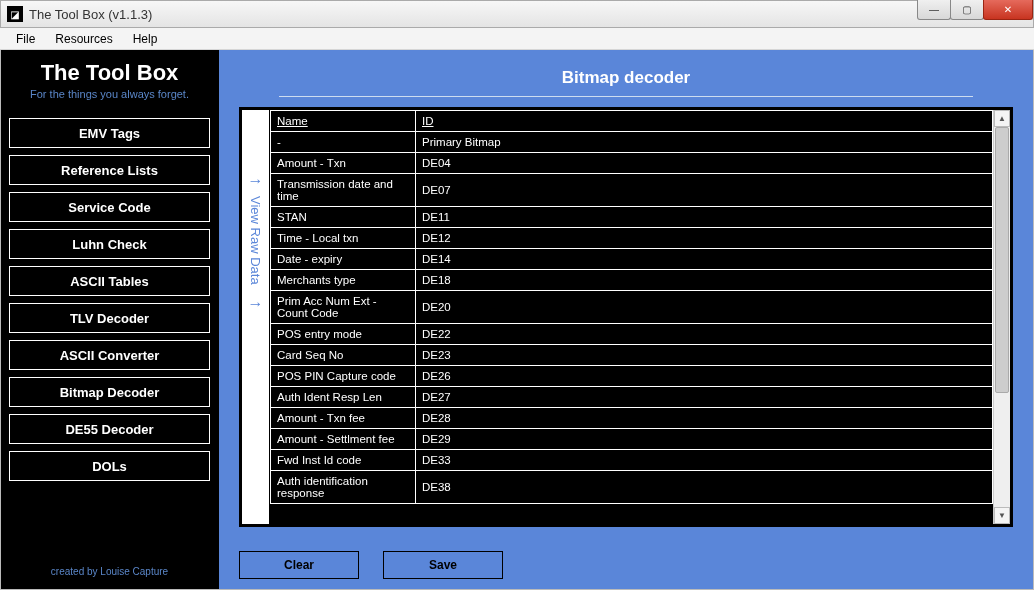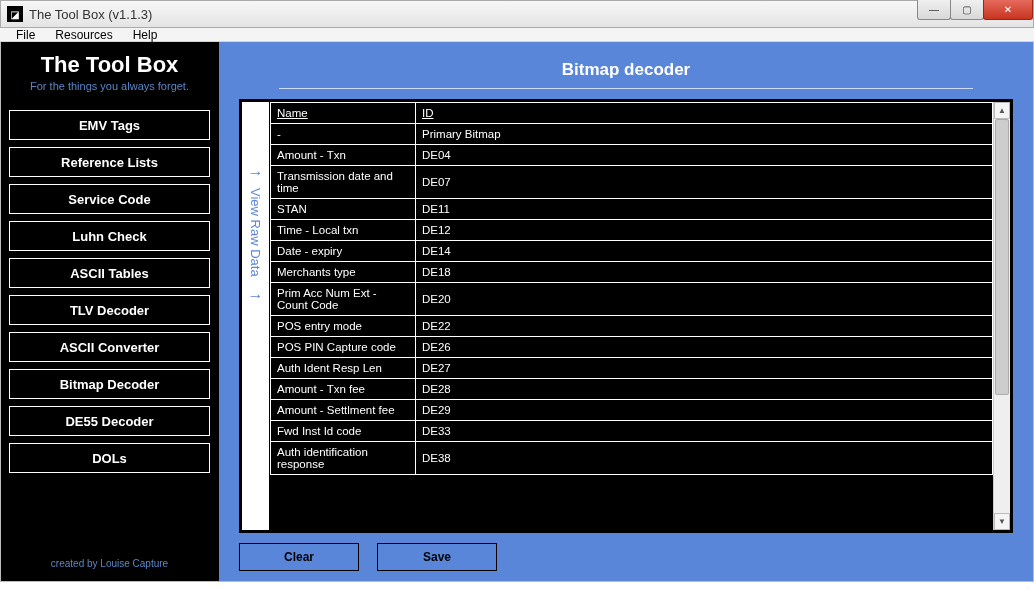--- a/index.html
+++ b/index.html
@@ -30,21 +30,21 @@
     width: 34px; height: 20px;
     background: linear-gradient(to bottom,#f0f0f0,#d8d8d8);
     border: 1px solid #888; border-top:none;
     display:flex;align-items:center;justify-content:center;
     font-size:10px;color:#333;
     border-radius:0 0 3px 3px;
     margin-left:-1px;
   }
   .winbtn.close { width: 50px; background: linear-gradient(to bottom,#e56a5c,#c83420); color:#fff; border-color:#9b2412;}
   .menubar {
-    height: 14px;
+    height: 22px;
     background: #f4f4f4;
     border-bottom: 1px solid #d6d6d6;
     display: flex;
     align-items: center;
     padding-left: 8px;
     gap: 4px;
   }
   .menubar span { padding: 2px 8px; cursor: default; }
   .app {
     display: flex;
@@ -102,21 +102,21 @@
   .tablewrap { flex:1; overflow:hidden; position:relative; }
   table { width: calc(100% - 17px); border-collapse: collapse; color:#fff; }
   th,td { border:1px solid #fff; padding:4px 6px; font-size:11.5px; text-align:left; }
   th { text-decoration: underline; font-weight:normal;}
   .namecol { width:145px; }
   .scrollbar { position:absolute; right:0; top:0; bottom:0; width:17px; background:#efefef; border-left:1px solid #ccc;}
   .scrollbar .btn { height:17px; background:#f4f4f4;border:1px solid #bbb;display:flex;align-items:center;justify-content:center;font-size:8px;color:#555;}
   .scrollbar .track { position:absolute; top:17px; bottom:17px; left:0;right:0; background:#efefef;}
   .scrollbar .thumb { position:absolute; left:1px;right:1px; top:0; height:70%; background:#cdcdcd;border:1px solid #aaa;border-radius:2px;}
   .scrollbar .btn.bot { position:absolute; bottom:0; left:0;right:0;}
-  .footer-btns { display:flex; gap:18px; margin-top:10px;}
+  .footer-btns { display:flex; gap:24px; margin-top:24px;}
   .fbtn {
     width:120px; height:28px;
     background:#5a86d9; color:#000;
     border:1px solid #000;
     display:flex;align-items:center;justify-content:center;
     font-weight:bold; font-size:12px; cursor:pointer;
   }
 </style>
 </head>
 <body>
@@ -205,20 +205,24 @@
               </tr>
               <tr>
                 <td class="namecol">Prim Acc Num Ext - Count Code</td>
                 <td>DE20</td>
               </tr>
               <tr>
                 <td class="namecol">POS entry mode</td>
                 <td>DE22</td>
               </tr>
               <tr>
+                <td class="namecol">Card Seq No</td>
+                <td>DE23</td>
+              </tr>
+              <tr>
                 <td class="namecol">POS PIN Capture code</td>
                 <td>DE26</td>
               </tr>
               <tr>
                 <td class="namecol">Auth Ident Resp Len</td>
                 <td>DE27</td>
               </tr>
               <tr>
                 <td class="namecol">Amount - Txn fee</td>
                 <td>DE28</td>

